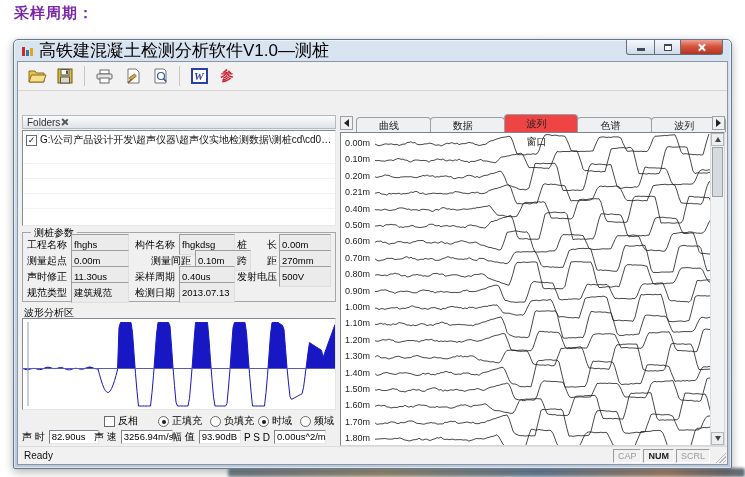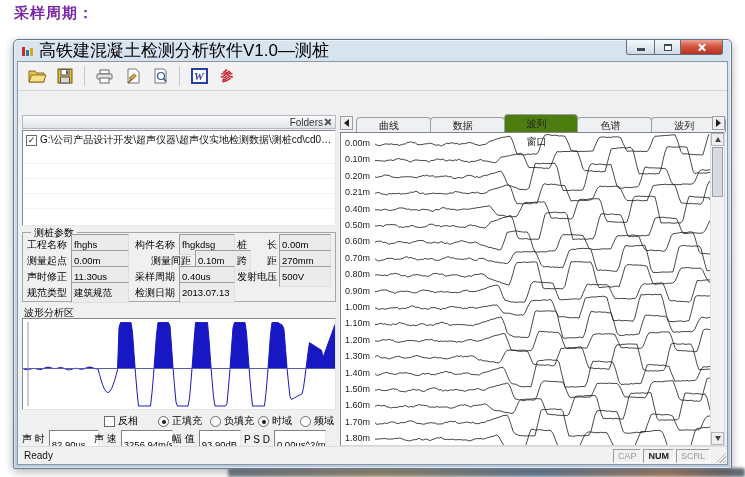--- a/index.html
+++ b/index.html
@@ -47,21 +47,21 @@
   .word-icon { width:17px; height:16px; border:2px solid #2b3f9e; background:#fff; color:#2b3f9e; font-weight:bold;
     font-family:"Liberation Serif",serif; font-style:italic; font-size:11px; line-height:12px; text-align:center; }
   .param-icon { color:#cc2233; font-weight:bold; font-size:13px; }
 
   .client { position:absolute; left:0; right:0; top:49px; bottom:18px; background:#f0f0f0; overflow:hidden; }
 
   
   .left-panel { position:absolute; left:2px; top:0; width:318px; height:100%; }
   .folders-header { position:absolute; left:2px; top:4px; width:314px; height:14px;
     background:linear-gradient(#fbfcfd,#dfe3e7); border:1px solid #b5bac0; font-size:10px; color:#333;
-    display:flex; align-items:center; justify-content:flex-end; padding:0 4px; }
+    display:flex; align-items:center; justify-content:flex-start; padding:0 4px; }
   .x-icon { position:relative; width:8px; height:8px; }
   .x-icon::before,.x-icon::after { content:""; position:absolute; left:3.5px; top:0; width:1.5px; height:8px; background:#555; }
   .x-icon::before { transform:rotate(45deg); } .x-icon::after { transform:rotate(-45deg); }
   .folders-list { position:absolute; left:2px; top:19px; width:314px; height:96px; background:#fff;
     border:1px solid; border-color:#858a92 #e8e8e8 #e8e8e8 #858a92; font-size:10px; overflow:hidden; }
   .folder-item { display:flex; align-items:center; gap:3px; padding:2px 3px; white-space:nowrap; overflow:hidden; }
   .cb { flex:0 0 auto; width:11px; height:11px; border:1px solid #6a6a6a; background:#fff; font-size:9px; line-height:9px; text-align:center; color:#1a1a1a; }
   .cb.checked::after { content:"\2713"; font-weight:bold; }
   .folder-path { overflow:hidden; text-overflow:ellipsis; color:#111; }
   .empty-row { height:15px; border-bottom:1px solid #f3f3f3; }
@@ -78,34 +78,34 @@
     border:1px solid; border-color:#858a92 #e4e4e4 #e4e4e4 #858a92; }
 
   .controls-row { position:absolute; left:2px; top:303px; width:314px; height:14px; font-size:10px; }
   .ctl { position:absolute; display:flex; align-items:center; gap:3px; white-space:nowrap; }
   .radio { width:11px; height:11px; border-radius:50%; border:1px solid #6a6a6a; background:#fff; position:relative; flex:0 0 auto; }
   .radio.checked::after { content:""; position:absolute; left:3px; top:3px; width:4px; height:4px; background:#1a1a1a; border-radius:50%; }
 
   .measures-row { position:absolute; left:2px; top:319px; width:316px; height:15px; font-size:10px; }
   .meas { position:absolute; display:flex; align-items:center; gap:4px; white-space:nowrap; }
   .mi { height:14px; background:#fff; border:1px solid; border-color:#7f848c #e6e6e6 #e6e6e6 #7f848c;
-    font-size:9.5px; line-height:12px; padding:8px 2px; overflow:hidden; }
+    font-size:9.5px; line-height:12px; padding:0 2px; overflow:hidden; }
 
   
   .right-panel { position:absolute; left:322px; top:0; right:2px; height:100%; }
   .tabstrip { position:absolute; left:0; right:0; top:3px; height:18px; }
   .tab-arrow { position:absolute; top:2px; width:13px; height:14px; background:#f0f0f0; border:1px solid #9aa0a8;
     display:flex; align-items:center; justify-content:center; }
   .tab-arrow.left { left:0; } .tab-arrow.right { right:0; }
   .tri-l { width:0; height:0; border:4px solid transparent; border-right:5px solid #222; margin-left:-4px; }
   .tri-r { width:0; height:0; border:4px solid transparent; border-left:5px solid #222; margin-right:-4px; }
   .tabs { position:absolute; left:16px; top:0; height:18px; display:flex; align-items:flex-end; }
   .tab { height:15px; padding:0 22px; font-size:10px; line-height:15px; background:#eef0f2;
     border:1px solid #98a0a8; border-bottom:none; border-radius:4px 4px 0 0; margin-right:-1px; color:#222; }
-  .tab.active { height:18px; line-height:18px; background:#4d7c0f; position:relative; z-index:2; }
+  .tab.active { height:18px; line-height:18px; background:#ef4444; position:relative; z-index:2; }
 
   .wave-panel { position:absolute; left:0; right:0; top:21px; bottom:0; background:#fff;
     border:1px solid; border-color:#7f848c #d8d8d8 #d8d8d8 #7f848c; overflow:hidden; }
   .depth-labels { position:absolute; left:0; top:0; width:34px; height:100%; }
   .depth-label { position:absolute; left:4px; font-size:9px; color:#222; }
   #traces-svg { position:absolute; left:34px; top:1px; }
   .vscroll { position:absolute; right:0; top:0; bottom:0; width:14px; background:#f2f3f5; border-left:1px solid #dcdee0; }
   .sb-btn { position:absolute; left:0; width:13px; height:13px; background:#eceef0; border:1px solid #b4b8be;
     display:flex; align-items:center; justify-content:center; }
   .sb-up { top:0; } .sb-down { bottom:0; }

